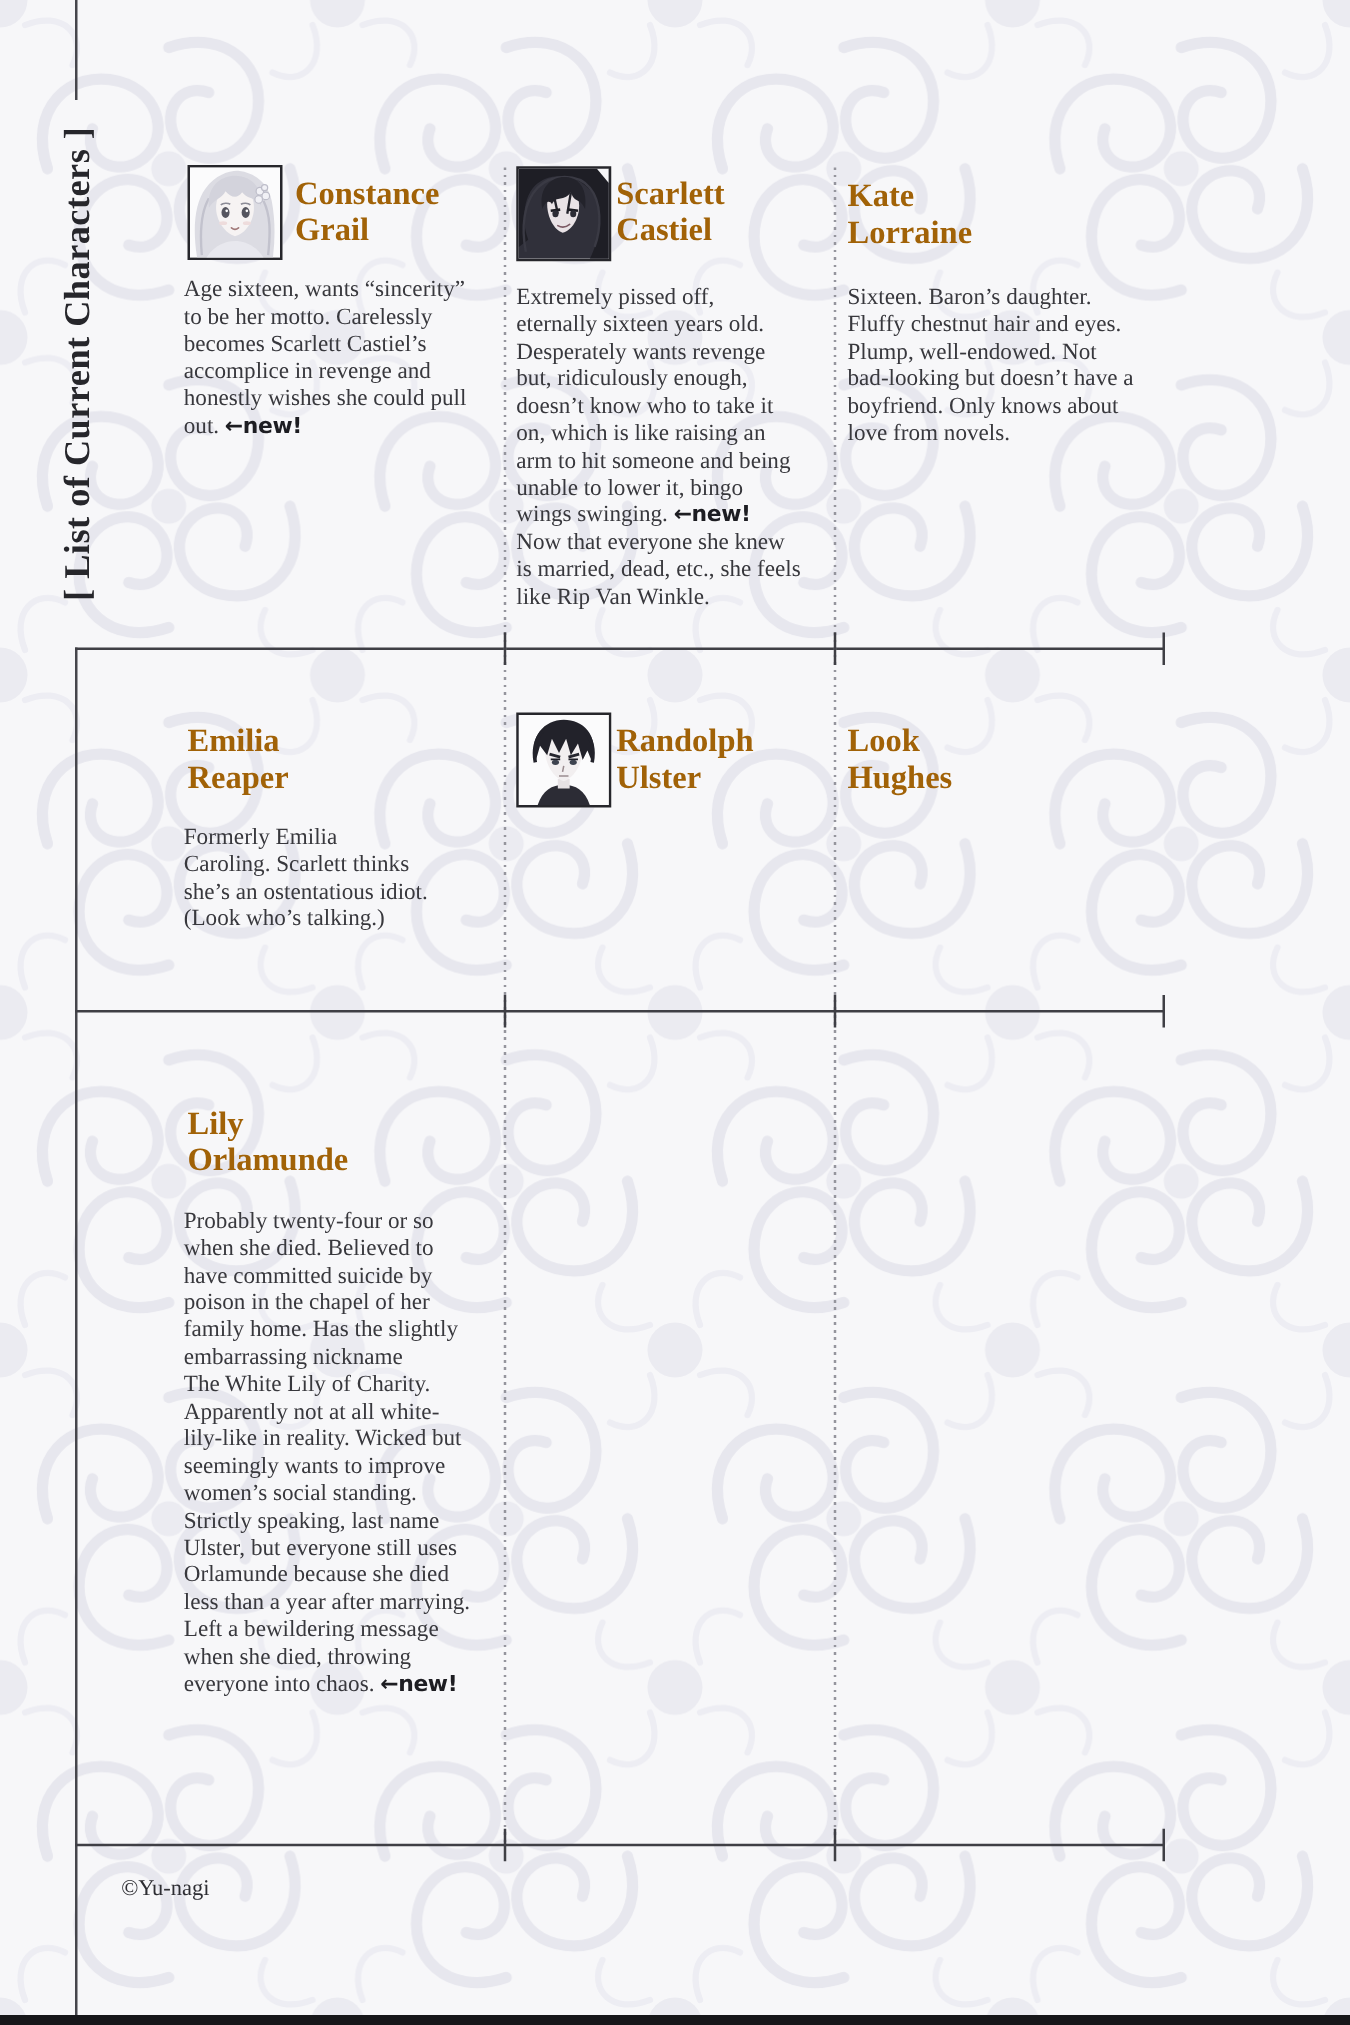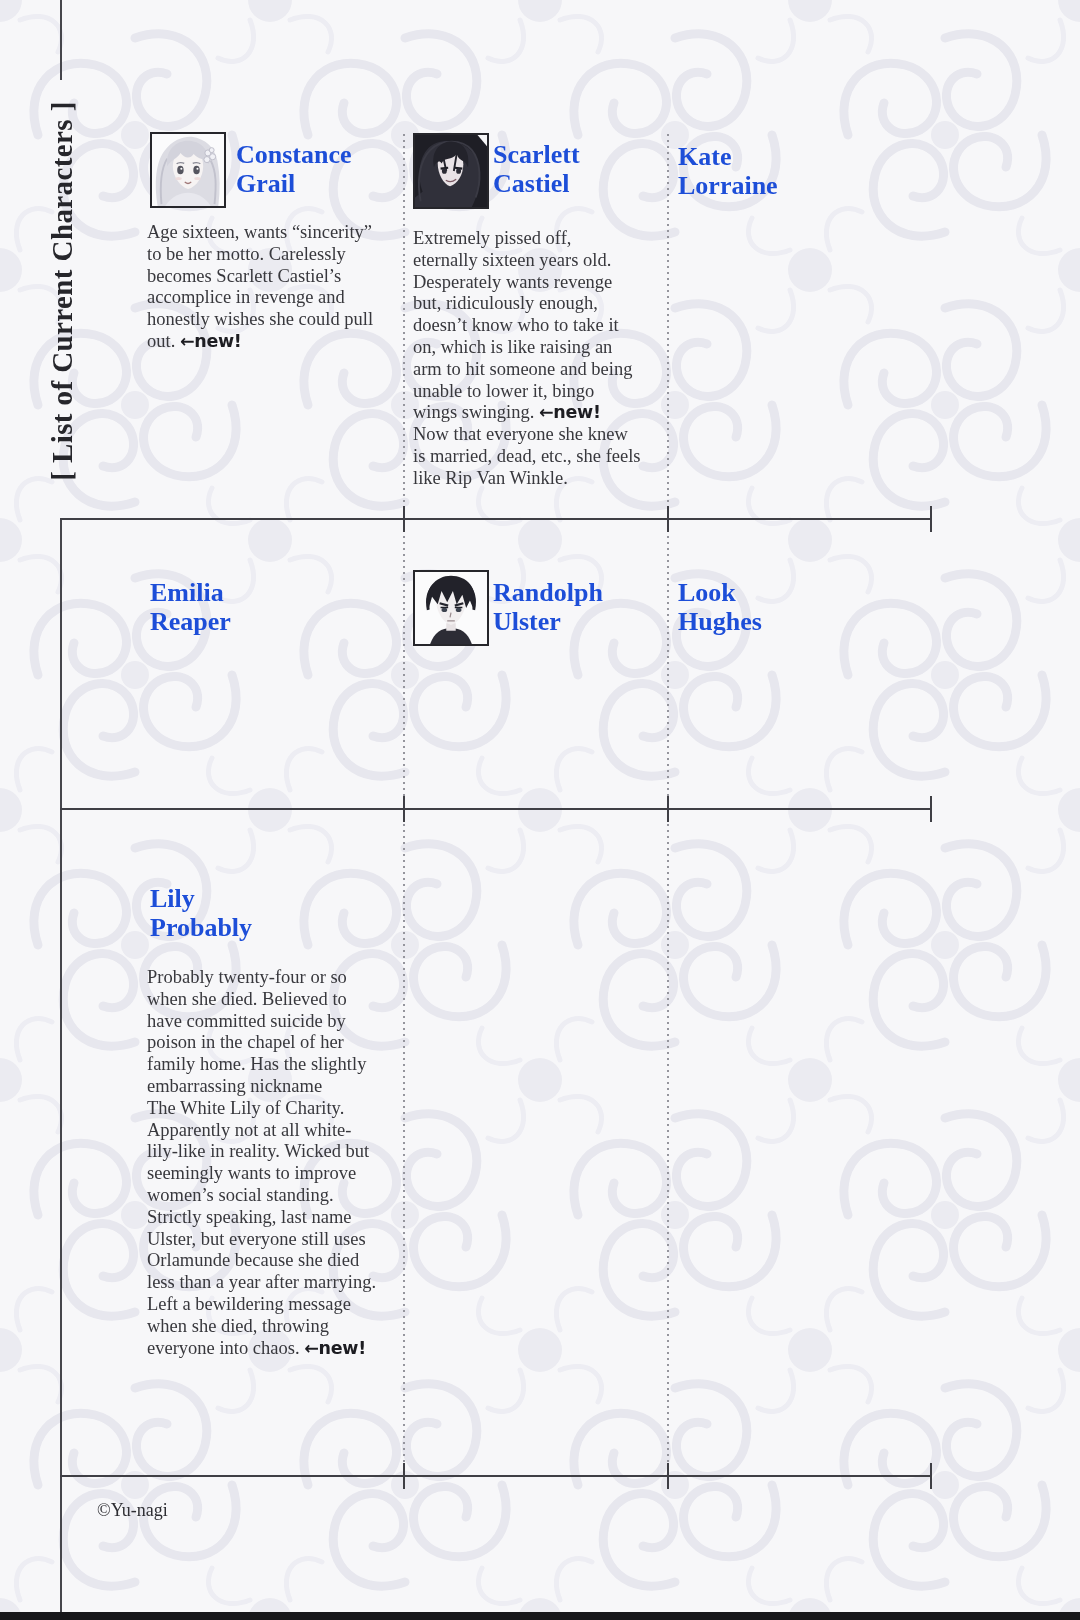--- a/index.html
+++ b/index.html
@@ -29,21 +29,21 @@
   }
 
   .portrait {
     position:absolute; width:76px; height:76px; box-sizing:border-box;
     border:2px solid #26262b; background:#fbfbfc;
   }
   .portrait svg { display:block; width:100%; height:100%; }
 
   .name {
     position:absolute; margin:0; font-size:26px; line-height:29px;
-    font-weight:bold; color:#1d4ed8; white-space:pre-line;
+    font-weight:bold; color:#a16207; white-space:pre-line;
   }
   .desc {
     position:absolute; margin:0; font-size:18.5px; line-height:21.8px;
     color:#38383d; white-space:pre-line; width:255px;
   }
   .new {
     font-family:"DejaVu Sans",sans-serif; font-weight:bold; font-size:17.5px;
     letter-spacing:-0.3px; color:#1d1d22; white-space:nowrap;text-align:center;
   }
   .copyright { position:absolute; left:97px; top:1500px; font-size:18px; color:#2e2e33;text-align:right; }
@@ -162,23 +162,33 @@
 on, which is like raising an
 arm to hit someone and being
 unable to lower it, bingo
 wings swinging. </span><span class="new">←new!</span><span>
 Now that everyone she knew
 is married, dead, etc., she feels
 like Rip Van Winkle.</span></p>
 
     <h2 class="name" style="left:678px;top:142px">Kate
 Lorraine</h2>
+    <p class="desc" style="left:678px;top:228px;width:245px"><span>Sixteen. Baron’s daughter.
+Fluffy chestnut hair and eyes.
+Plump, well-endowed. Not
+bad-looking but doesn’t have a
+boyfriend. Only knows about
+love from novels.</span></p>
 
     <h2 class="name" style="left:150px;top:578px">Emilia
 Reaper</h2>
+    <p class="desc" style="left:147px;top:660px;width:245px"><span>Formerly Emilia
+Caroling. Scarlett thinks
+she’s an ostentatious idiot.
+(Look who’s talking.)</span></p>
 
     <div class="portrait" style="left:413px;top:570px">
       <svg viewBox="0 0 76 76">
         <rect width="76" height="76" fill="#fbfbfc"></rect>
         <path d="M16,76 C20,64 28,59 38,59 C48,59 56,64 60,76 Z" fill="#2c2c35"></path>
         <path d="M33,54 h10 v8 h-10 Z" fill="#e7e2e4"></path>
         <path d="M22,28 C22,18 29,12 38,12 C47,12 54,18 54,28 C54,41 47,53 38,56 C29,53 22,41 22,28 Z" fill="#f2eff0"></path>
         <path d="M14,40 C8,18 22,4 38,4 C54,4 68,16 62,40 L58,30 L54,38 L50,24 L44,34 L40,20 L34,32 L28,20 L24,34 L18,26 Z" fill="#22222a"></path>
         <path d="M14,40 C12,30 14,20 20,14 M62,40 C64,30 62,20 56,14" stroke="#22222a" stroke-width="3" fill="none"></path>
         <path d="M26,33 L35,35.5 M51,33 L42,35.5" stroke="#26262e" stroke-width="2.4" fill="none"></path>
@@ -188,21 +198,21 @@
         <path d="M38,43 L37,48 M34,51.5 L42,51.5" stroke="#9b8d90" stroke-width="1.3" fill="none"></path>
       </svg>
     </div>
     <h2 class="name" style="left:493px;top:578px">Randolph
 Ulster</h2>
 
     <h2 class="name" style="left:678px;top:578px">Look
 Hughes</h2>
 
     <h2 class="name" style="left:150px;top:884px">Lily
-Probably</h2>
+Orlamunde</h2>
     <p class="desc" style="left:147px;top:967px;width:250px"><span>Probably twenty-four or so
 when she died. Believed to
 have committed suicide by
 poison in the chapel of her
 family home. Has the slightly
 embarrassing nickname
 The White Lily of Charity.
 Apparently not at all white-
 lily-like in reality. Wicked but
 seemingly wants to improve

